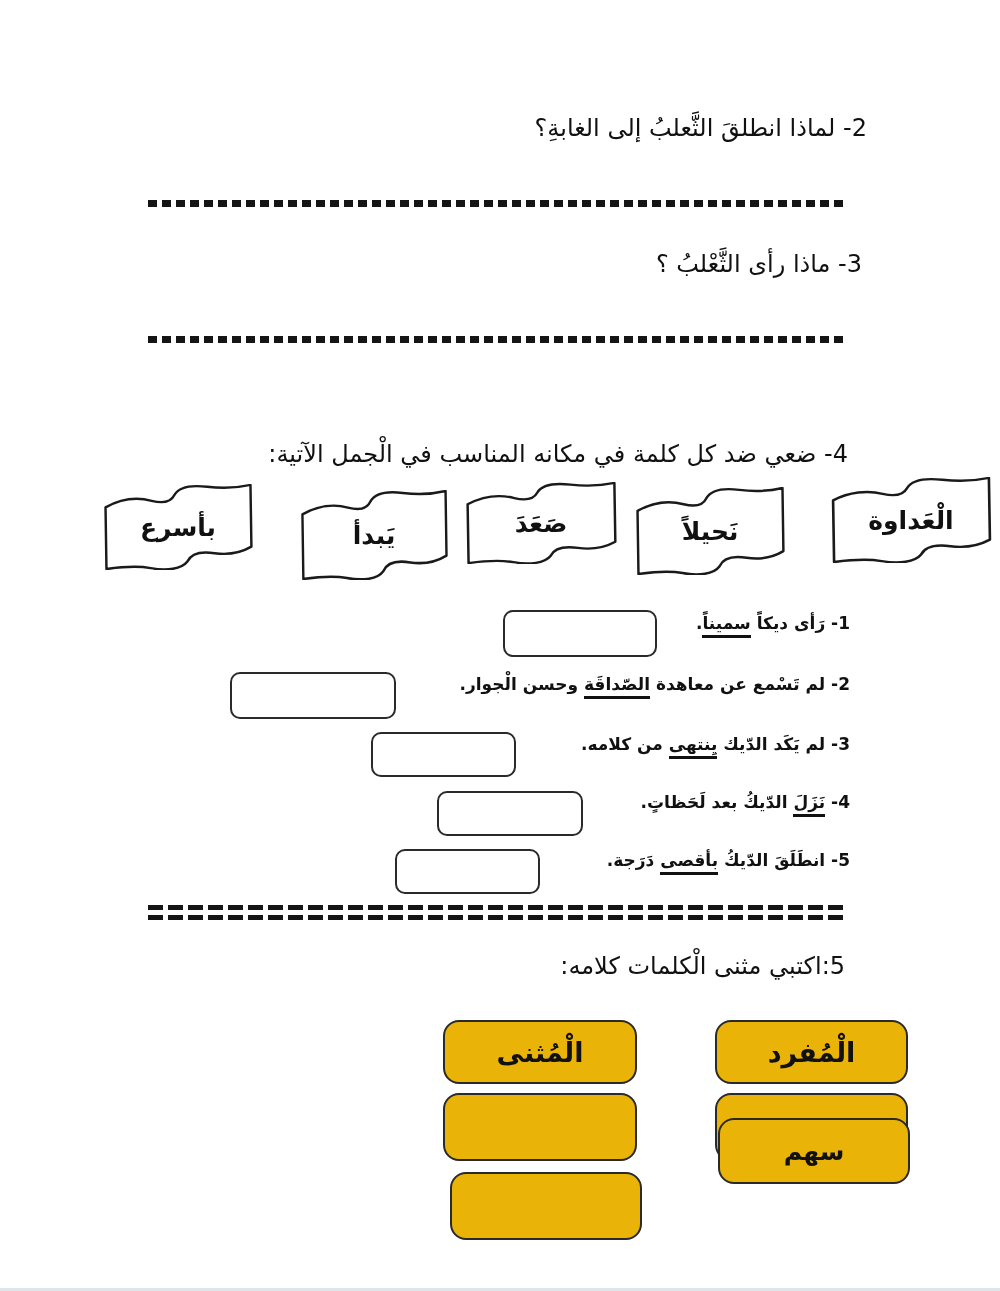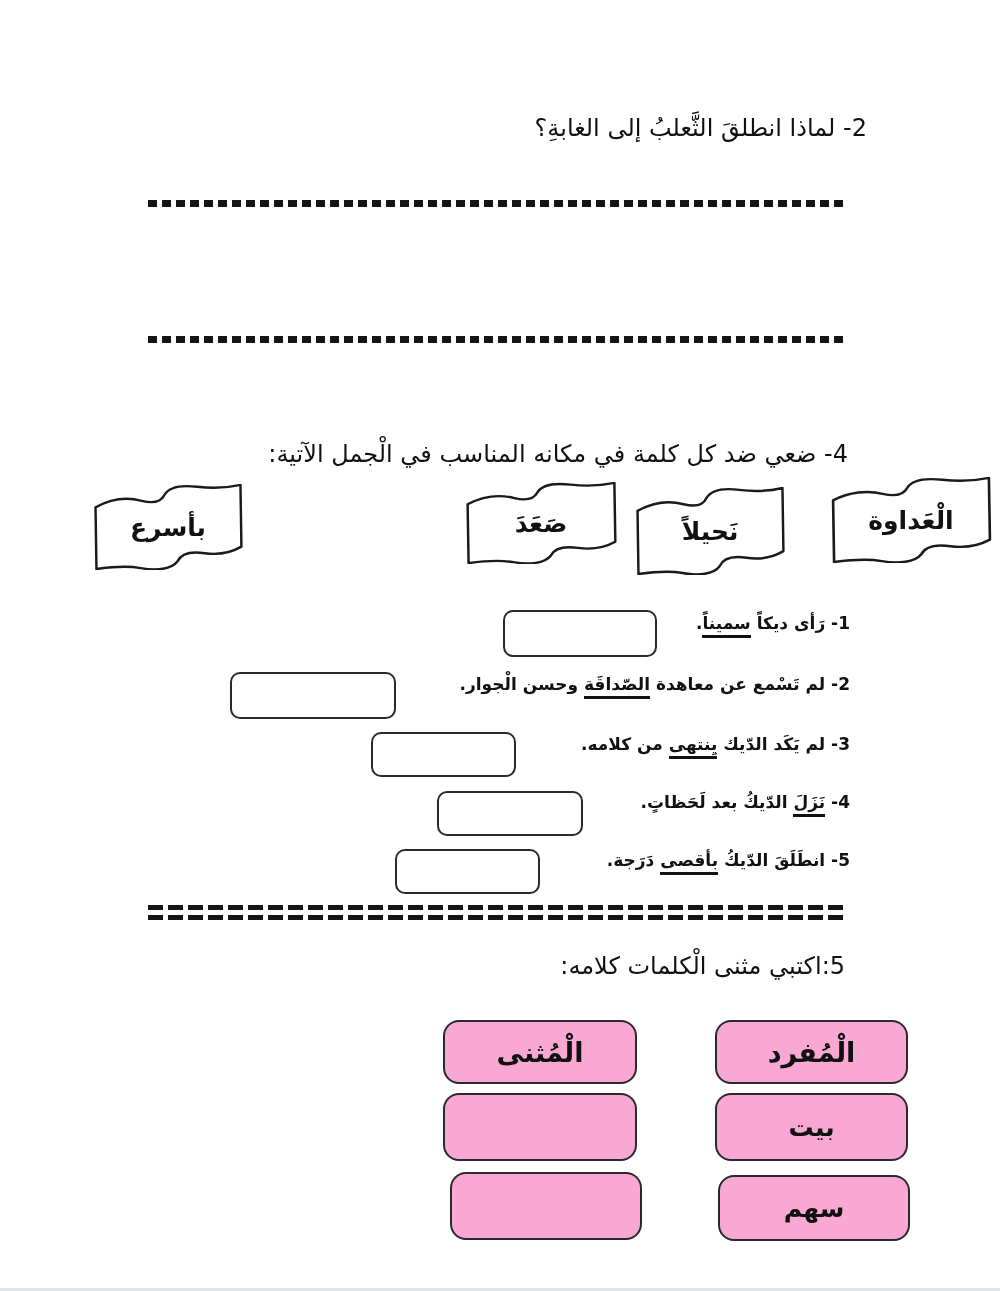--- a/index.html
+++ b/index.html
@@ -23,40 +23,41 @@
   }
   .eqbar {
     height:5px;
     background:repeating-linear-gradient(90deg,#151515 0 15px,transparent 15px 20px);
   }
   .answer-box {
     border:2.5px solid #2a2a2a; border-radius:10px; background:#ffffff;
     box-sizing:border-box;
   }
   .cell-box {
-    border:2.5px solid #2a2a2a; border-radius:16px; background:#f9a8d4;
+    border:2.5px solid #2a2a2a; border-radius:16px; background:#eab308;
     box-sizing:border-box; display:flex; align-items:center; justify-content:center;
     direction:rtl; font-weight:bold; font-size:25px;
   }
   .banner { display:flex; align-items:center; justify-content:center; }
   .banner svg { position:absolute; left:0; top:0; width:100%; height:100%; }
   .banner-label {
     position:relative; font-weight:bold; font-size:25px; direction:rtl;
     white-space:nowrap;
   }
   .footer-line { background:#dfe6e9; }
 </style>
 </head>
 <body>
 
 <div class="page">
 
   <div class="abs qtext" style="top:112px; right:133px;">2- لماذا انطلقَ الثَّعلبُ إلى الغابةِ؟</div>
   <div class="abs dashline" style="top:200px; left:148px; width:697px;"></div>
 
+  <div class="abs qtext" style="top:248px; right:138px;">3- ماذا رأى الثَّعْلبُ ؟</div>
   <div class="abs dashline" style="top:336px; left:148px; width:697px;"></div>
 
   <div class="abs qtext" style="top:438px; right:152px;">4- ضعي ضد كل كلمة في مكانه المناسب في الْجمل الآتية:</div>
 
   <div class="abs banner" style="left:825px; top:477px; width:172px; height:86px;">
     <svg viewBox="0 0 170 92" preserveAspectRatio="none">
       <path d="M 8,25 C 24,16 42,14 57,18 C 69,21 77,20 81,12 C 86,3 100,1 116,3 C 133,5 149,4 162,1 L 163,67 C 151,74 138,76 124,74 C 111,72 99,74 95,83 C 89,91 73,93 56,90 C 40,87 23,89 9,91 Z" fill="#ffffff" stroke="#1a1a1a" stroke-width="2.6" stroke-linejoin="round"></path>
     </svg>
     <span class="banner-label">الْعَداوة</span>
   </div>
@@ -68,22 +69,28 @@
     <span class="banner-label">نَحيلاً</span>
   </div>
 
   <div class="abs banner" style="left:460px; top:482px; width:162px; height:82px;">
     <svg viewBox="0 0 170 92" preserveAspectRatio="none">
       <path d="M 8,25 C 24,16 42,14 57,18 C 69,21 77,20 81,12 C 86,3 100,1 116,3 C 133,5 149,4 162,1 L 163,67 C 151,74 138,76 124,74 C 111,72 99,74 95,83 C 89,91 73,93 56,90 C 40,87 23,89 9,91 Z" fill="#ffffff" stroke="#1a1a1a" stroke-width="2.6" stroke-linejoin="round"></path>
     </svg>
     <span class="banner-label">صَعَدَ</span>
   </div>
 
+  <div class="abs banner" style="left:295px; top:490px; width:158px; height:90px;">
+    <svg viewBox="0 0 170 92" preserveAspectRatio="none">
+      <path d="M 8,25 C 24,16 42,14 57,18 C 69,21 77,20 81,12 C 86,3 100,1 116,3 C 133,5 149,4 162,1 L 163,67 C 151,74 138,76 124,74 C 111,72 99,74 95,83 C 89,91 73,93 56,90 C 40,87 23,89 9,91 Z" fill="#ffffff" stroke="#1a1a1a" stroke-width="2.6" stroke-linejoin="round"></path>
+    </svg>
+    <span class="banner-label">يَبدأ</span>
+  </div>
 
-  <div class="abs banner" style="left:88px; top:484px; width:160px; height:86px;">
+  <div class="abs banner" style="left:98px; top:484px; width:160px; height:86px;">
     <svg viewBox="0 0 170 92" preserveAspectRatio="none">
       <path d="M 8,25 C 24,16 42,14 57,18 C 69,21 77,20 81,12 C 86,3 100,1 116,3 C 133,5 149,4 162,1 L 163,67 C 151,74 138,76 124,74 C 111,72 99,74 95,83 C 89,91 73,93 56,90 C 40,87 23,89 9,91 Z" fill="#ffffff" stroke="#1a1a1a" stroke-width="2.6" stroke-linejoin="round"></path>
     </svg>
     <span class="banner-label">بأسرع</span>
   </div>
 
   <div class="abs sentence" style="top:612px; right:150px;">
     <span>1- رَأى ديكاً </span><span class="u">سميناً</span><span>.</span>
   </div>
   <div class="abs answer-box" style="left:503px; top:610px; width:154px; height:47px;"></div>
@@ -115,18 +122,18 @@
   </div>
 
   <div class="abs qtext" style="top:950px; right:155px;">5:اكتبي مثنى  الْكلمات كلامه:</div>
 
   <div class="abs cell-box" style="left:715px; top:1020px; width:193px; height:64px; font-size:27px;">الْمُفرد</div>
   <div class="abs cell-box" style="left:443px; top:1020px; width:194px; height:64px; font-size:27px;">الْمُثنى</div>
 
   <div class="abs cell-box" style="left:715px; top:1093px; width:193px; height:68px;">بيت</div>
   <div class="abs cell-box" style="left:443px; top:1093px; width:194px; height:68px;"></div>
 
-  <div class="abs cell-box" style="left:718px; top:1175px; width:192px; height:66px;">سهم</div>
+  <div class="abs cell-box" style="left:718px; top:1118px; width:192px; height:66px;">سهم</div>
   <div class="abs cell-box" style="left:450px; top:1172px; width:192px; height:68px;"></div>
 
   <div class="abs footer-line" style="left:0; bottom:0; width:1000px; height:3px;"></div>
 
 </div>
 
 </body></html>

